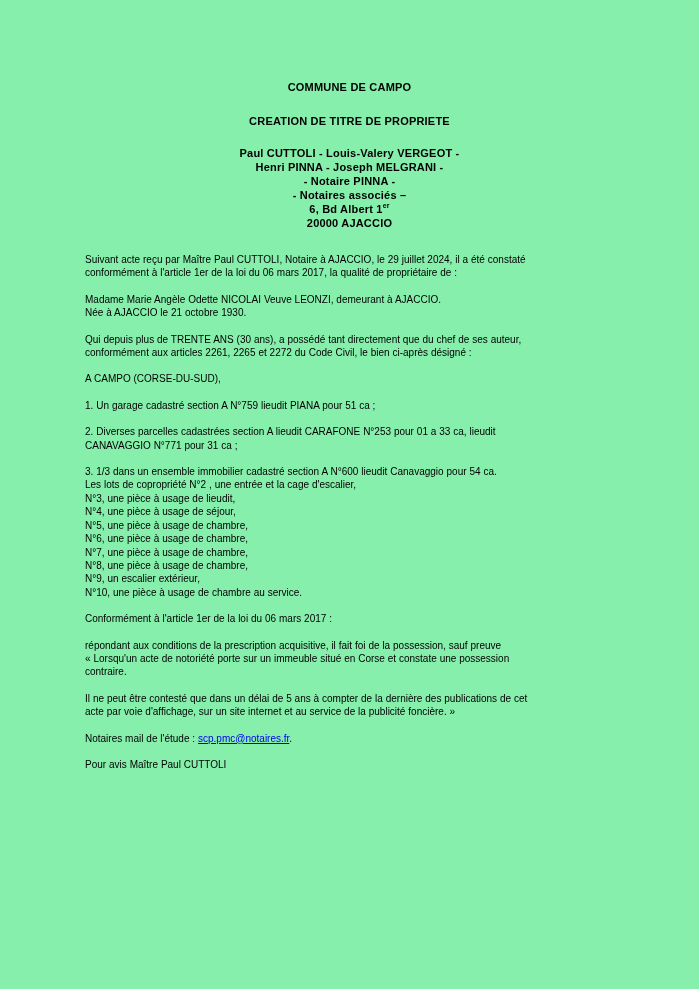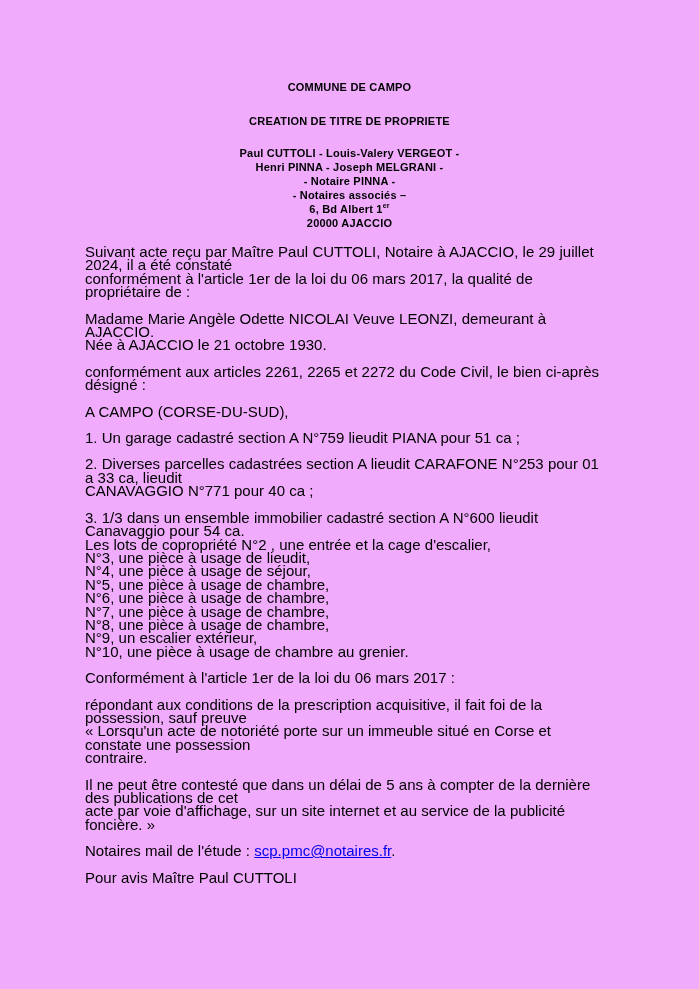--- a/index.html
+++ b/index.html
@@ -16,21 +16,21 @@
     color: #000000;
     -webkit-font-smoothing: antialiased;
   }
 
   .page {
     position: absolute;
     left: 0;
     top: 0;
     width: 699px;
     height: 989px;
-    background: #f0abfc;
+    background: #86efac;
     overflow: hidden;
   }
 
   
   .header {
     position: absolute;
     left: 0;
     top: 80px;
     width: 699px;
     text-align: center;
@@ -52,23 +52,23 @@
   }
 
   
   .body-block {
     position: absolute;
     left: 85px;
     top: 245px;
     width: 517px;
   }
   .para {
-    font-size: 15px;
+    font-size: 10px;
     line-height: 13.4px;
-    margin: 0 0 13px 0;
+    margin: 8px 0 13px 0;
     text-align: left;
     word-spacing: 0.1px;
   }
   .para .ln {
     display: block;
     white-space: normal;
   }
   
   .lot-line {
     display: block;
@@ -113,43 +113,44 @@
       <span class="ln">Suivant acte reçu par Maître Paul CUTTOLI, Notaire à AJACCIO, le 29 juillet 2024, il a été constaté</span>
       <span class="ln">conformément à l'article 1er de la loi du 06 mars 2017, la qualité de propriétaire de :</span>
     </p>
 
     <p class="para">
       <span class="ln">Madame Marie Angèle Odette NICOLAI Veuve LEONZI, demeurant à AJACCIO.</span>
       <span class="ln">Née à AJACCIO le 21 octobre 1930.</span>
     </p>
 
     <p class="para">
+      <span class="ln">Qui depuis plus de TRENTE ANS (30 ans), a possédé tant directement que du chef de ses auteur,</span>
       <span class="ln">conformément aux articles 2261, 2265 et 2272 du Code Civil, le bien ci-après désigné :</span>
     </p>
 
     <p class="para">A CAMPO (CORSE-DU-SUD),</p>
 
     <p class="para">1. Un garage cadastré section A N°759 lieudit PIANA pour 51 ca ;</p>
 
     <p class="para">
       <span class="ln">2. Diverses parcelles cadastrées section A lieudit CARAFONE N°253 pour 01 a 33 ca, lieudit</span>
-      <span class="ln">CANAVAGGIO N°771 pour 40 ca ;</span>
+      <span class="ln">CANAVAGGIO N°771 pour 31 ca ;</span>
     </p>
 
     <p class="para">
       <span class="ln">3. 1/3 dans un ensemble immobilier cadastré section A N°600 lieudit Canavaggio pour 54 ca.</span>
       <span class="lot-line">Les lots de copropriété N°2 , une entrée et la cage d'escalier,</span>
       <span class="lot-line">N°3, une pièce à usage de lieudit,</span>
       <span class="lot-line">N°4, une pièce à usage de séjour,</span>
       <span class="lot-line">N°5, une pièce à usage de chambre,</span>
       <span class="lot-line">N°6, une pièce à usage de chambre,</span>
       <span class="lot-line">N°7, une pièce à usage de chambre,</span>
       <span class="lot-line">N°8, une pièce à usage de chambre,</span>
       <span class="lot-line">N°9, un escalier extérieur,</span>
-      <span class="lot-line">N°10, une pièce à usage de chambre au grenier.</span>
+      <span class="lot-line">N°10, une pièce à usage de chambre au service.</span>
     </p>
 
     <p class="para">Conformément à l'article 1er de la loi du 06 mars 2017 :</p>
 
     <p class="para">
       <span class="ln">répondant aux conditions de la prescription acquisitive, il fait foi de la possession, sauf preuve</span>
       <span class="ln">« Lorsqu'un acte de notoriété porte sur un immeuble situé en Corse et constate une possession</span>
       <span class="ln">contraire.</span>
     </p>
 

